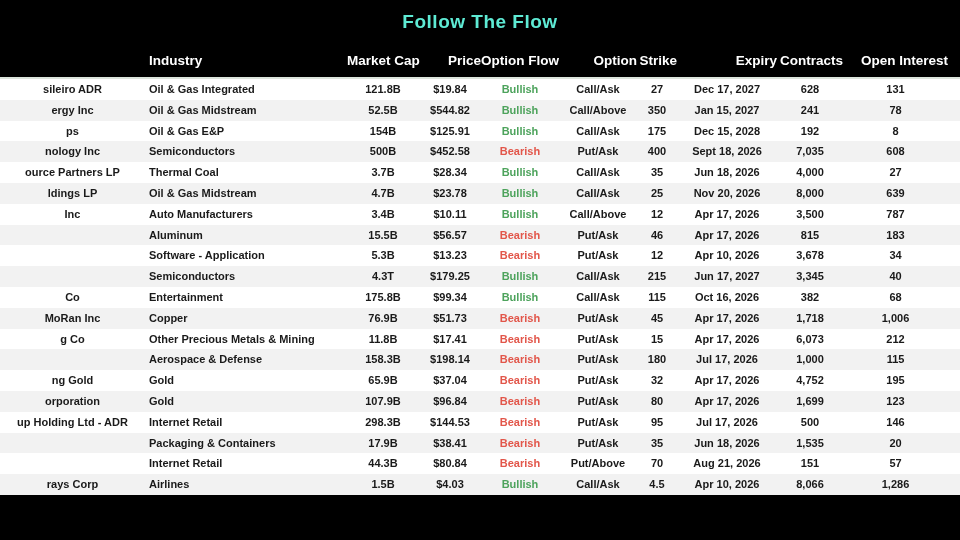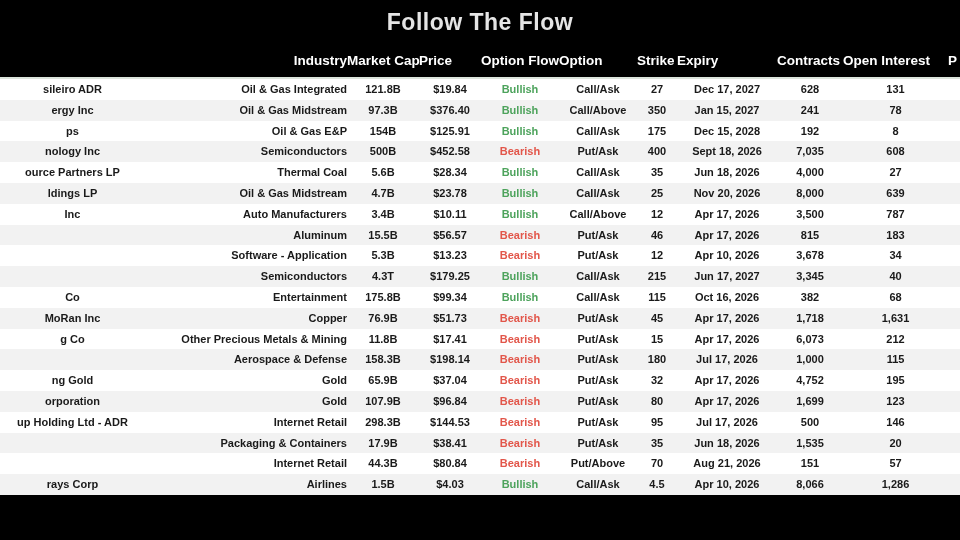--- a/index.html
+++ b/index.html
@@ -1,35 +1,35 @@
 <!DOCTYPE html>
 <html style="--header_bg: #000000; --row_alt: #f2f2f2; --divider: #dce5dc; --bullish: #4da35c; --bearish: #e2564a;"><head>
 <meta charset="utf-8">
 <style>
   html,body{margin:0;padding:0;background:#000;}
   .screen{
     position:relative;width:960px;height:540px;overflow:hidden;
     background:#000;font-family:"Liberation Sans",sans-serif;
   }
   .title-bar{height:44px;display:flex;align-items:center;justify-content:center;}
-  .title{color:#e5e5e5;font-size:23px;font-weight:800;letter-spacing:.5px;}
+  .title{color:#5eead4;font-size:19px;font-weight:800;letter-spacing:.5px;}
   table{border-collapse:collapse;table-layout:fixed;width:974px;}
   thead tr{border-bottom:2px solid var(--divider,#dce5dc);}
   thead th{
     background:var(--header_bg,#000);color:#fff;font-size:13.5px;font-weight:700;
-    height:33px;vertical-align:middle;text-align:left;padding:0;white-space:nowrap;
+    height:33px;vertical-align:middle;text-align:right;padding:0;white-space:nowrap;
   }
   tbody td{
     font-size:11px;font-weight:700;color:#1a1a1a;height:20.8px;line-height:20.8px;
     text-align:center;padding:0;white-space:nowrap;overflow:visible;vertical-align:middle;
   }
   tbody tr:nth-child(odd){background:#ffffff;}
   tbody tr:nth-child(even){background:var(--row_alt,#f2f2f2);}
   .col-name{width:145px;text-align:center;}
-  .col-industry{width:198px;text-align:right;padding-left:4px;}
+  .col-industry{width:198px;text-align:left;padding-left:4px;}
   .col-market_cap{width:72px;}
   .col-price{width:62px;}
   .col-option_flow{width:78px;}
   .col-option{width:78px;}
   .col-strike{width:40px;margin-left:32px;}
   .col-expiry{width:100px;}
   .col-contracts{width:66px;}
   .col-open_interest{width:105px;}
   .col-premium{width:30px;}
   td.bullish{color:var(--bullish,#4da35c);}
@@ -68,22 +68,22 @@
     <td class="col-option">Call/Ask</td>
     <td class="col-strike">27</td>
     <td class="col-expiry">Dec 17, 2027</td>
     <td class="col-contracts">628</td>
     <td class="col-open_interest">131</td>
     <td class="col-premium"></td>
   </tr>
         <tr>
     <td class="col-name">ergy Inc</td>
     <td class="col-industry">Oil &amp; Gas Midstream</td>
-    <td class="col-market_cap">97.3B</td>
-    <td class="col-price">$376.40</td>
+    <td class="col-market_cap">52.5B</td>
+    <td class="col-price">$544.82</td>
     <td class="col-option_flow bullish">Bullish</td>
     <td class="col-option">Call/Above</td>
     <td class="col-strike">350</td>
     <td class="col-expiry">Jan 15, 2027</td>
     <td class="col-contracts">241</td>
     <td class="col-open_interest">78</td>
     <td class="col-premium"></td>
   </tr>
         <tr>
     <td class="col-name">ps</td>
@@ -107,21 +107,21 @@
     <td class="col-option">Put/Ask</td>
     <td class="col-strike">400</td>
     <td class="col-expiry">Sept 18, 2026</td>
     <td class="col-contracts">7,035</td>
     <td class="col-open_interest">608</td>
     <td class="col-premium"></td>
   </tr>
         <tr>
     <td class="col-name">ource Partners LP</td>
     <td class="col-industry">Thermal Coal</td>
-    <td class="col-market_cap">5.6B</td>
+    <td class="col-market_cap">3.7B</td>
     <td class="col-price">$28.34</td>
     <td class="col-option_flow bullish">Bullish</td>
     <td class="col-option">Call/Ask</td>
     <td class="col-strike">35</td>
     <td class="col-expiry">Jun 18, 2026</td>
     <td class="col-contracts">4,000</td>
     <td class="col-open_interest">27</td>
     <td class="col-premium"></td>
   </tr>
         <tr>
@@ -205,21 +205,21 @@
         <tr>
     <td class="col-name">MoRan Inc</td>
     <td class="col-industry">Copper</td>
     <td class="col-market_cap">76.9B</td>
     <td class="col-price">$51.73</td>
     <td class="col-option_flow bearish">Bearish</td>
     <td class="col-option">Put/Ask</td>
     <td class="col-strike">45</td>
     <td class="col-expiry">Apr 17, 2026</td>
     <td class="col-contracts">1,718</td>
-    <td class="col-open_interest">1,631</td>
+    <td class="col-open_interest">1,006</td>
     <td class="col-premium"></td>
   </tr>
         <tr>
     <td class="col-name">g Co</td>
     <td class="col-industry">Other Precious Metals &amp; Mining</td>
     <td class="col-market_cap">11.8B</td>
     <td class="col-price">$17.41</td>
     <td class="col-option_flow bearish">Bearish</td>
     <td class="col-option">Put/Ask</td>
     <td class="col-strike">15</td>

